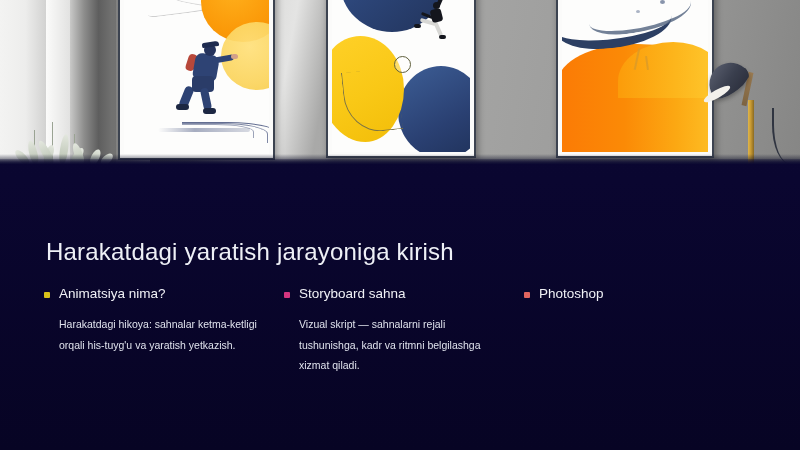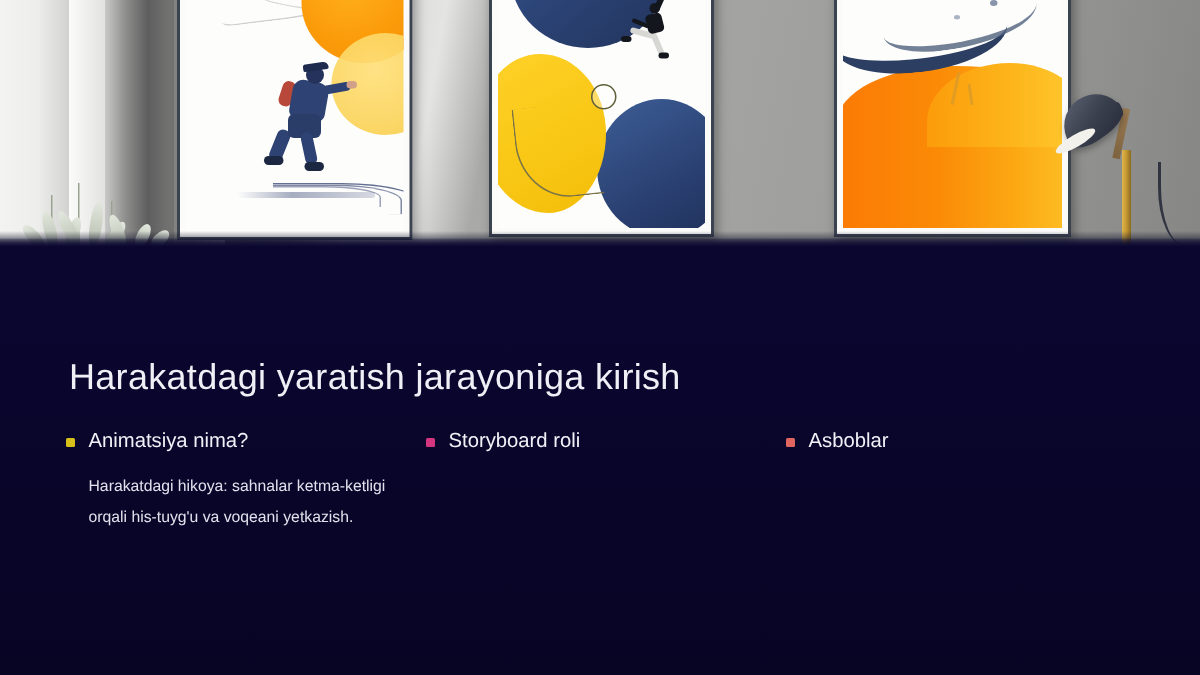--- a/index.html
+++ b/index.html
@@ -400,31 +400,32 @@
 
   <h1 class="title">Harakatdagi yaratish jarayoniga kirish</h1>
 
   <div class="columns">
 
     <div class="col">
       <div class="col-head">
         <span class="bullet" style="background:#d8c01a;"></span>
         <span class="col-title">Animatsiya nima?</span>
       </div>
-      <p class="col-body">Harakatdagi hikoya: sahnalar ketma-ketligi orqali his-tuyg'u va voqeani yetkazish.</p>
+      <p class="col-body">Harakatdagi hikoya: sahnalar ketma-ketligi orqali his-tuyg'u va yaratish yetkazish.</p>
     </div>
 
     <div class="col">
       <div class="col-head">
         <span class="bullet" style="background:#d4357f;"></span>
-        <span class="col-title">Storyboard roli</span>
-      </div>
+        <span class="col-title">Storyboard sahna</span>
+      </div>
+      <p class="col-body">Vizual skript — sahnalarni rejali tushunishga, kadr va ritmni belgilashga xizmat qiladi.</p>
     </div>
 
     <div class="col">
       <div class="col-head">
         <span class="bullet" style="background:#e0645f;"></span>
-        <span class="col-title">Asboblar</span>
+        <span class="col-title">Photoshop</span>
       </div>
     </div>
 
   </div>
 </div>
 
 </body></html>

